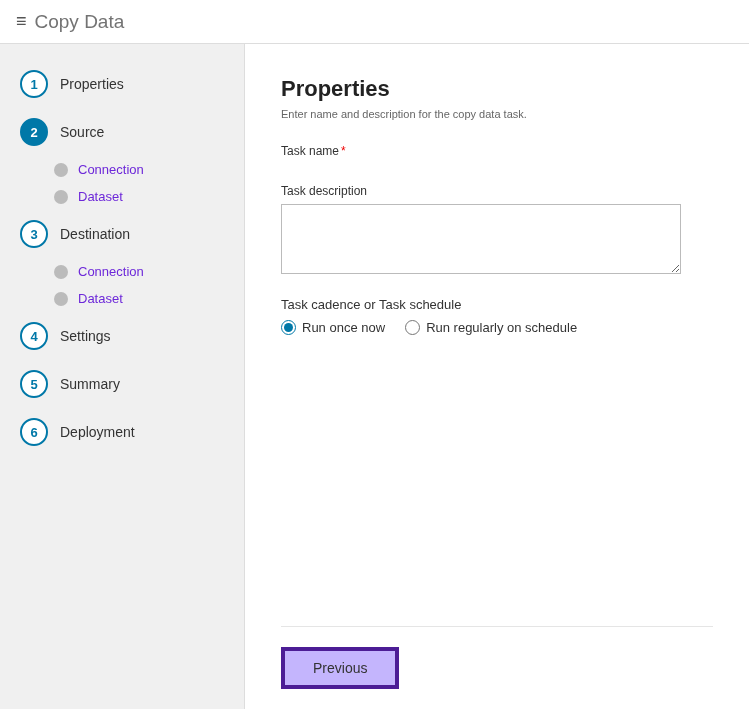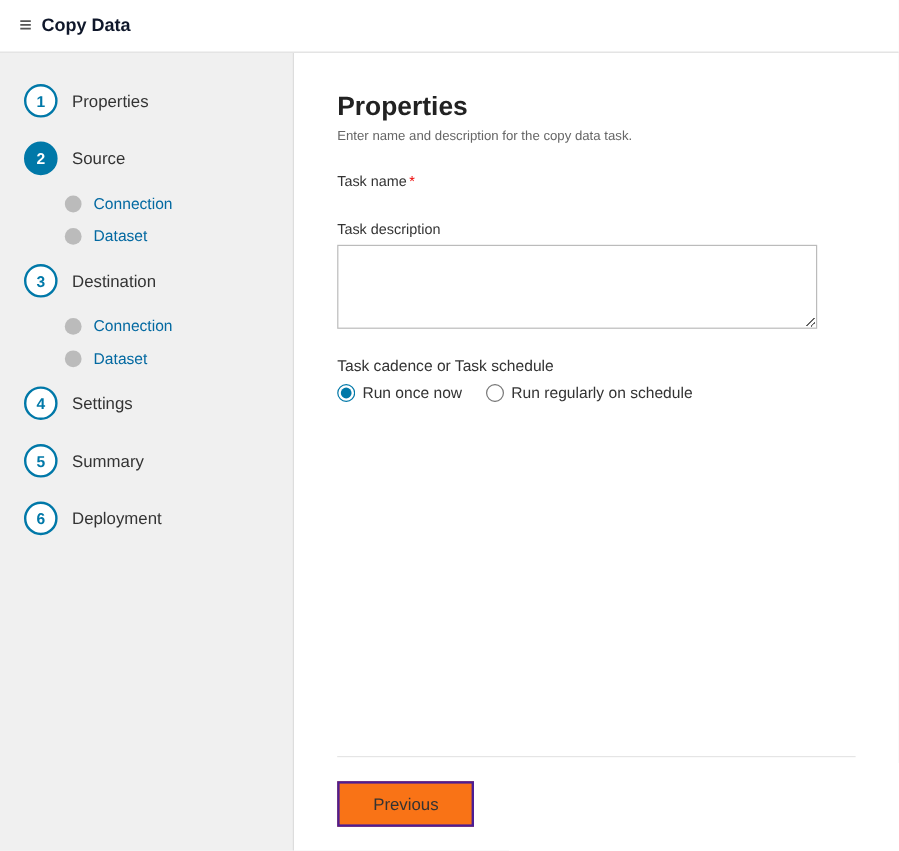--- a/index.html
+++ b/index.html
@@ -22,23 +22,23 @@
       display: flex;
       align-items: center;
       gap: 8px;
       height: 44px;
     }
     .top-bar-icon {
       color: #555;
       font-size: 18px;
     }
     .top-bar-title {
-      font-size: 15px;
-      font-weight: 700;
-      color: #0f172a;
+      font-size: 19px;
+      font-weight: 400;
+      color: #737373;
     }
 
     
     .main-layout {
       display: flex;
       flex: 1;
       overflow: hidden;
     }
 
     
@@ -101,21 +101,21 @@
     }
     .sub-circle {
       width: 14px;
       height: 14px;
       border-radius: 50%;
       background: #bbb;
       flex-shrink: 0;
     }
     .sub-label {
       font-size: 13px;
-      color: #0369a1;
+      color: #6d28d9;
     }
 
     
     .content-area {
       flex: 1;
       background: #fff;
       display: flex;
       flex-direction: column;
       padding: 32px 36px 20px 36px;
       overflow-y: auto;
@@ -204,22 +204,22 @@
       justify-content: flex-start;
       padding-top: 20px;
       border-top: 1px solid #e5e5e5;
       margin-top: 10px;
     }
     .btn {
       padding: 9px 28px;
       font-size: 14px;
       font-weight: 500;
       cursor: pointer;
-      border: 2px solid #4c1d95;
-      background: #f97316;
+      border: 4px solid #4c1d95;
+      background: #c4b5fd;
       color: #333;
     }
     .btn-primary {
       background: #0078a8;
       color: #fff;
       border: 1px solid #0078a8;
     }
   </style>
 </head>
 <body>

